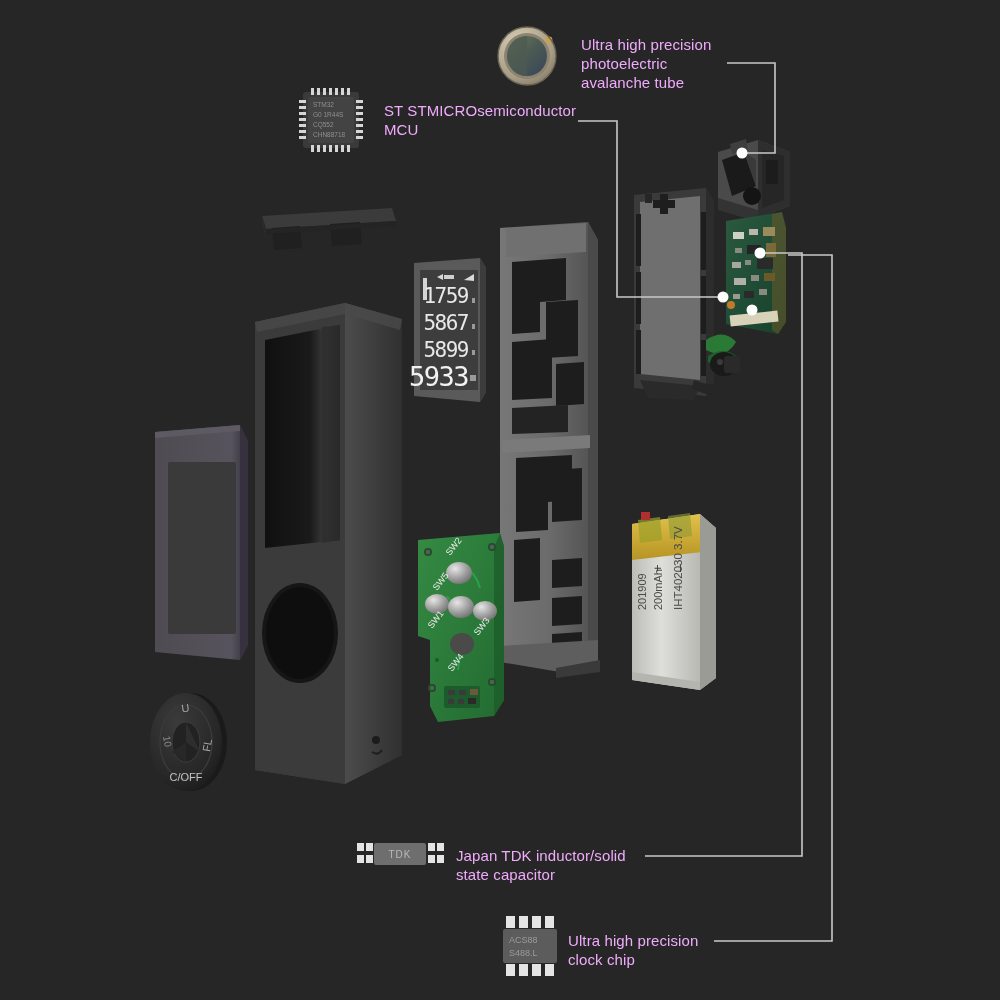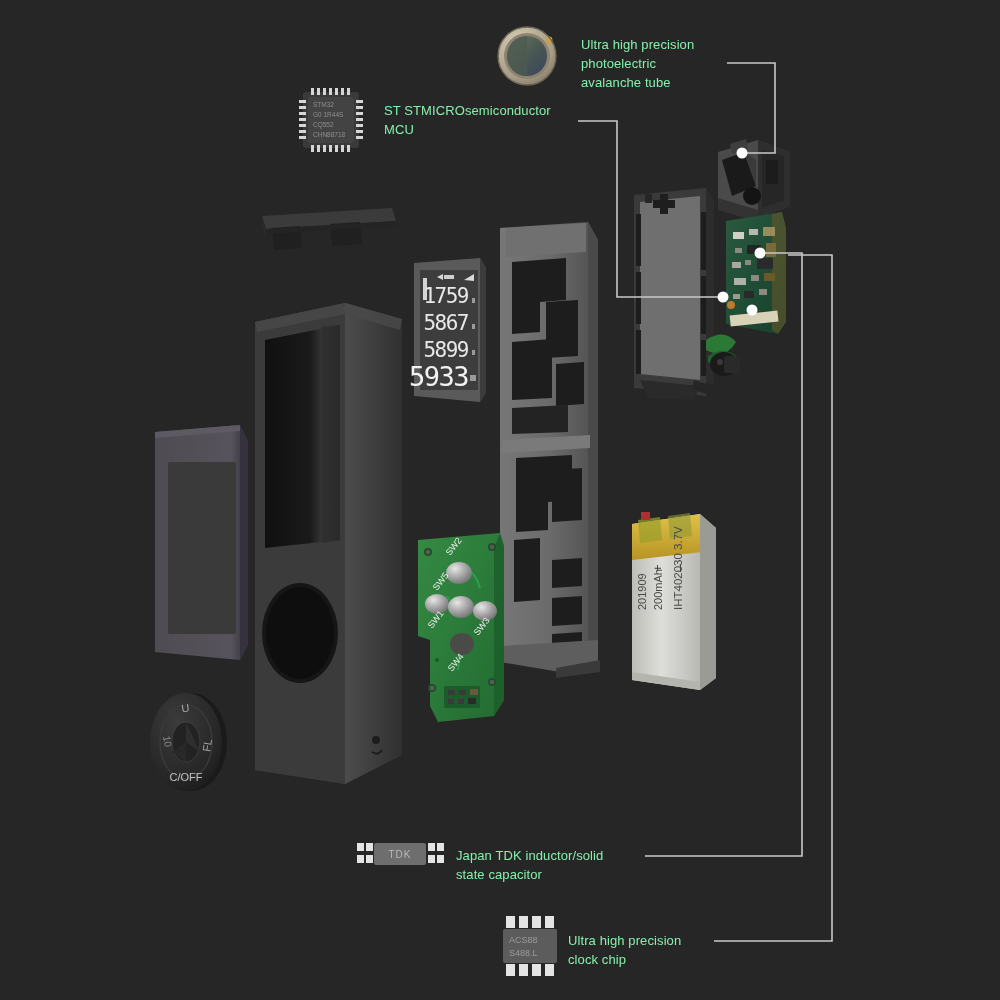--- a/index.html
+++ b/index.html
@@ -6,22 +6,22 @@
   body{
     width:1000px;height:1000px;
     background:#262626;
     font-family:"Liberation Sans", sans-serif;
     overflow:hidden;
     position:relative;
   }
   #stage{position:absolute;inset:0;width:1000px;height:1000px;}
   .callout-text{
     position:absolute;
-    color:#86efac;
-    font-size:13px;
+    color:#f0abfc;
+    font-size:15px;
     line-height:19px;
     letter-spacing:0.1px;
     white-space:pre-line;
     font-family:"Liberation Sans", sans-serif;
   }
   svg.layer{position:absolute;left:0;top:0;width:1000px;height:1000px;pointer-events:none;}
 </style>
 </head>
 <body style="background: rgb(38, 38, 38);">
 

